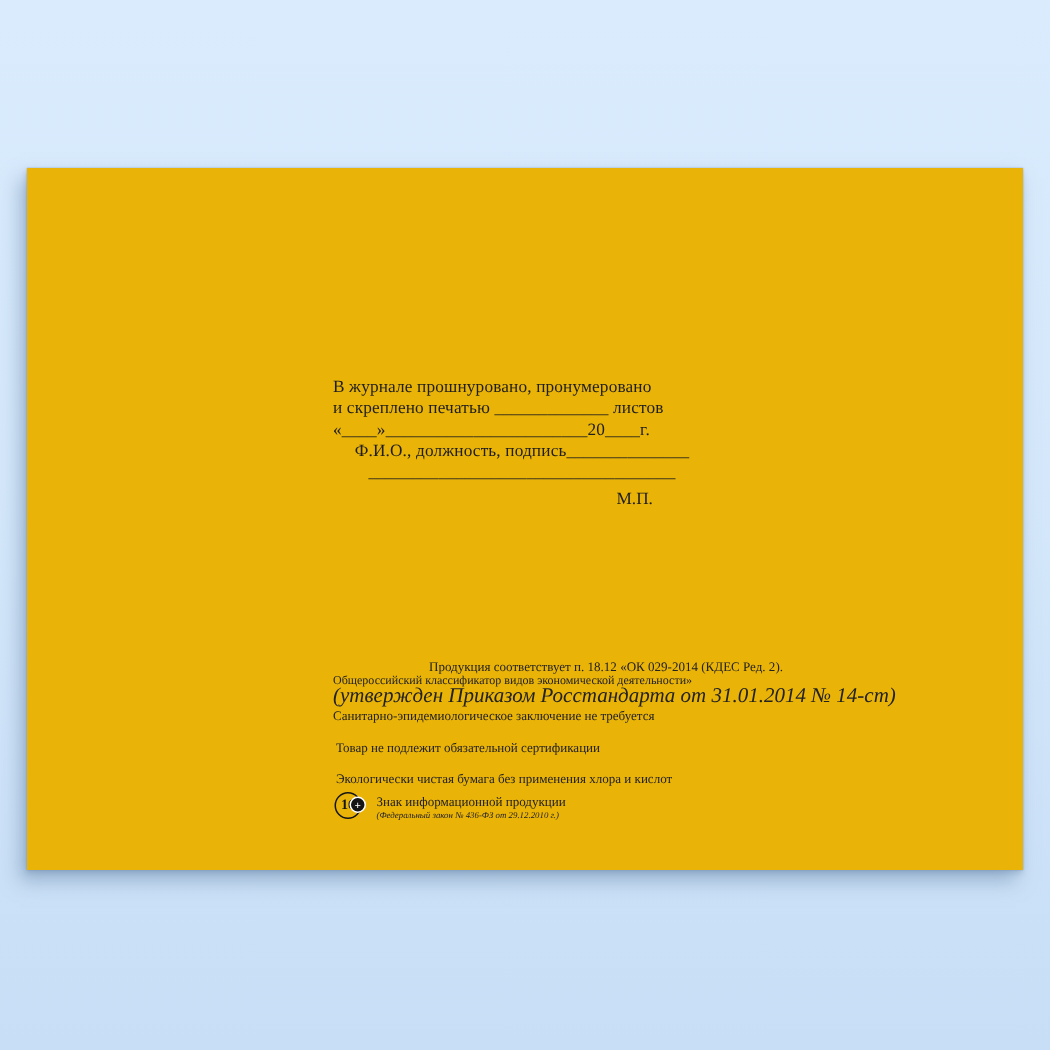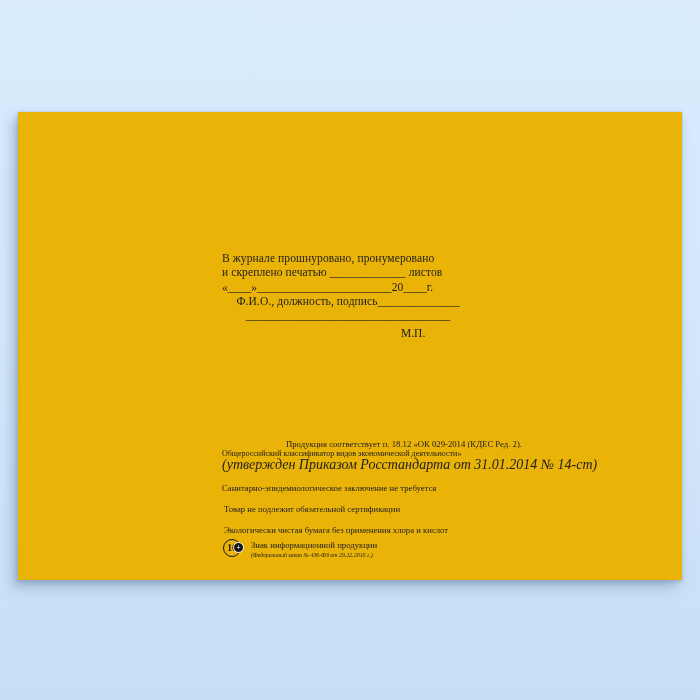--- a/index.html
+++ b/index.html
@@ -33,38 +33,38 @@
     width: 250px;
     font-size: 11.5px;
     line-height: 14.3px;
     color: #1e1e1e;
     letter-spacing: 0.1px;
     white-space: nowrap;
   }
   .cert-line-indent { padding-left: 2px; text-align: center; }
   .stamp {
     position: absolute;
-    left: 383px;
+    left: 393px;
     top: 215px;
     font-size: 11.5px;
     color: #1e1e1e;
   }
   .info-block {
     position: absolute;
     left: 204px;
     top: 327px;
     width: 300px;
     color: #222222;
     white-space: nowrap;
   }
   .std1 { font-size: 8.7px; line-height: 10px; text-align: right; }
   .std2 { font-size: 8px;   line-height: 10px; }
   .std3 { font-size: 14px; line-height: 11px; font-style: italic; }
   .note { font-size: 8.7px; line-height: 10px; margin-top: 11px; }
-  .note.first { margin-top: 13px; }
+  .note.first { margin-top: 2px; }
   .note.indent { padding-left: 2px; }
   .age-row {
     margin-top: 4px;
     display: flex;
     align-items: flex-start;
     gap: 10px;
   }
   .age-badge {
     position: relative;
     width: 16px;

